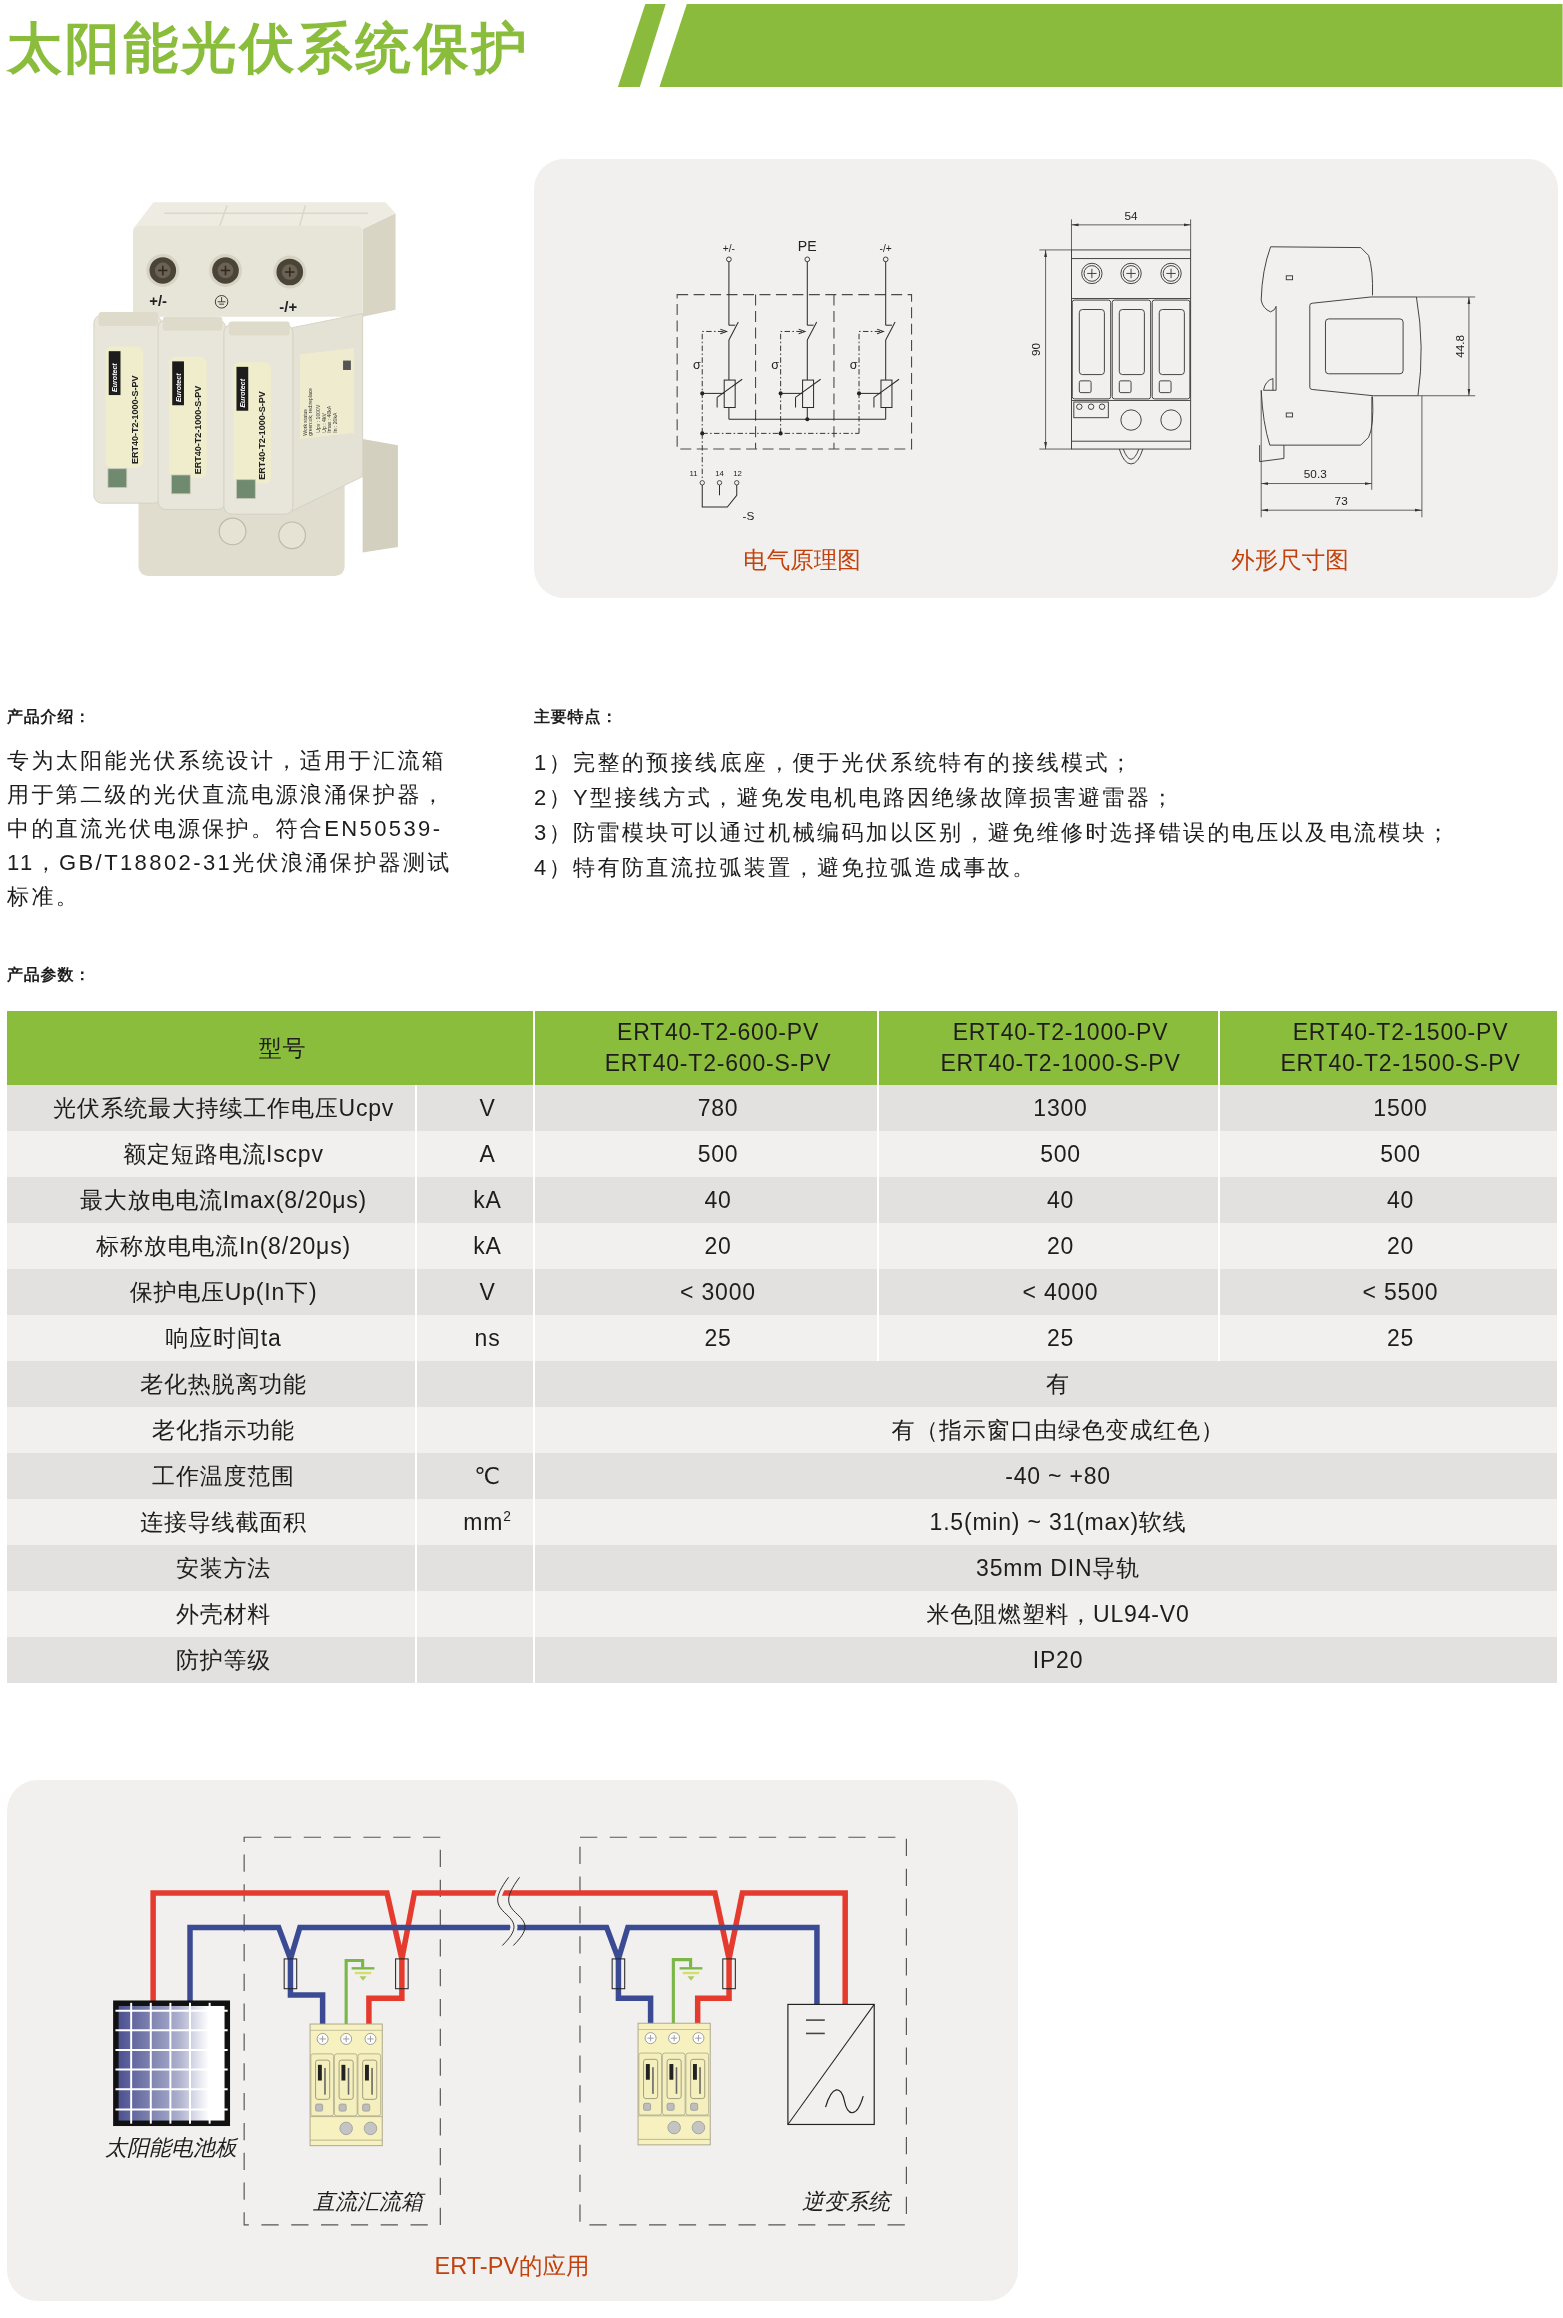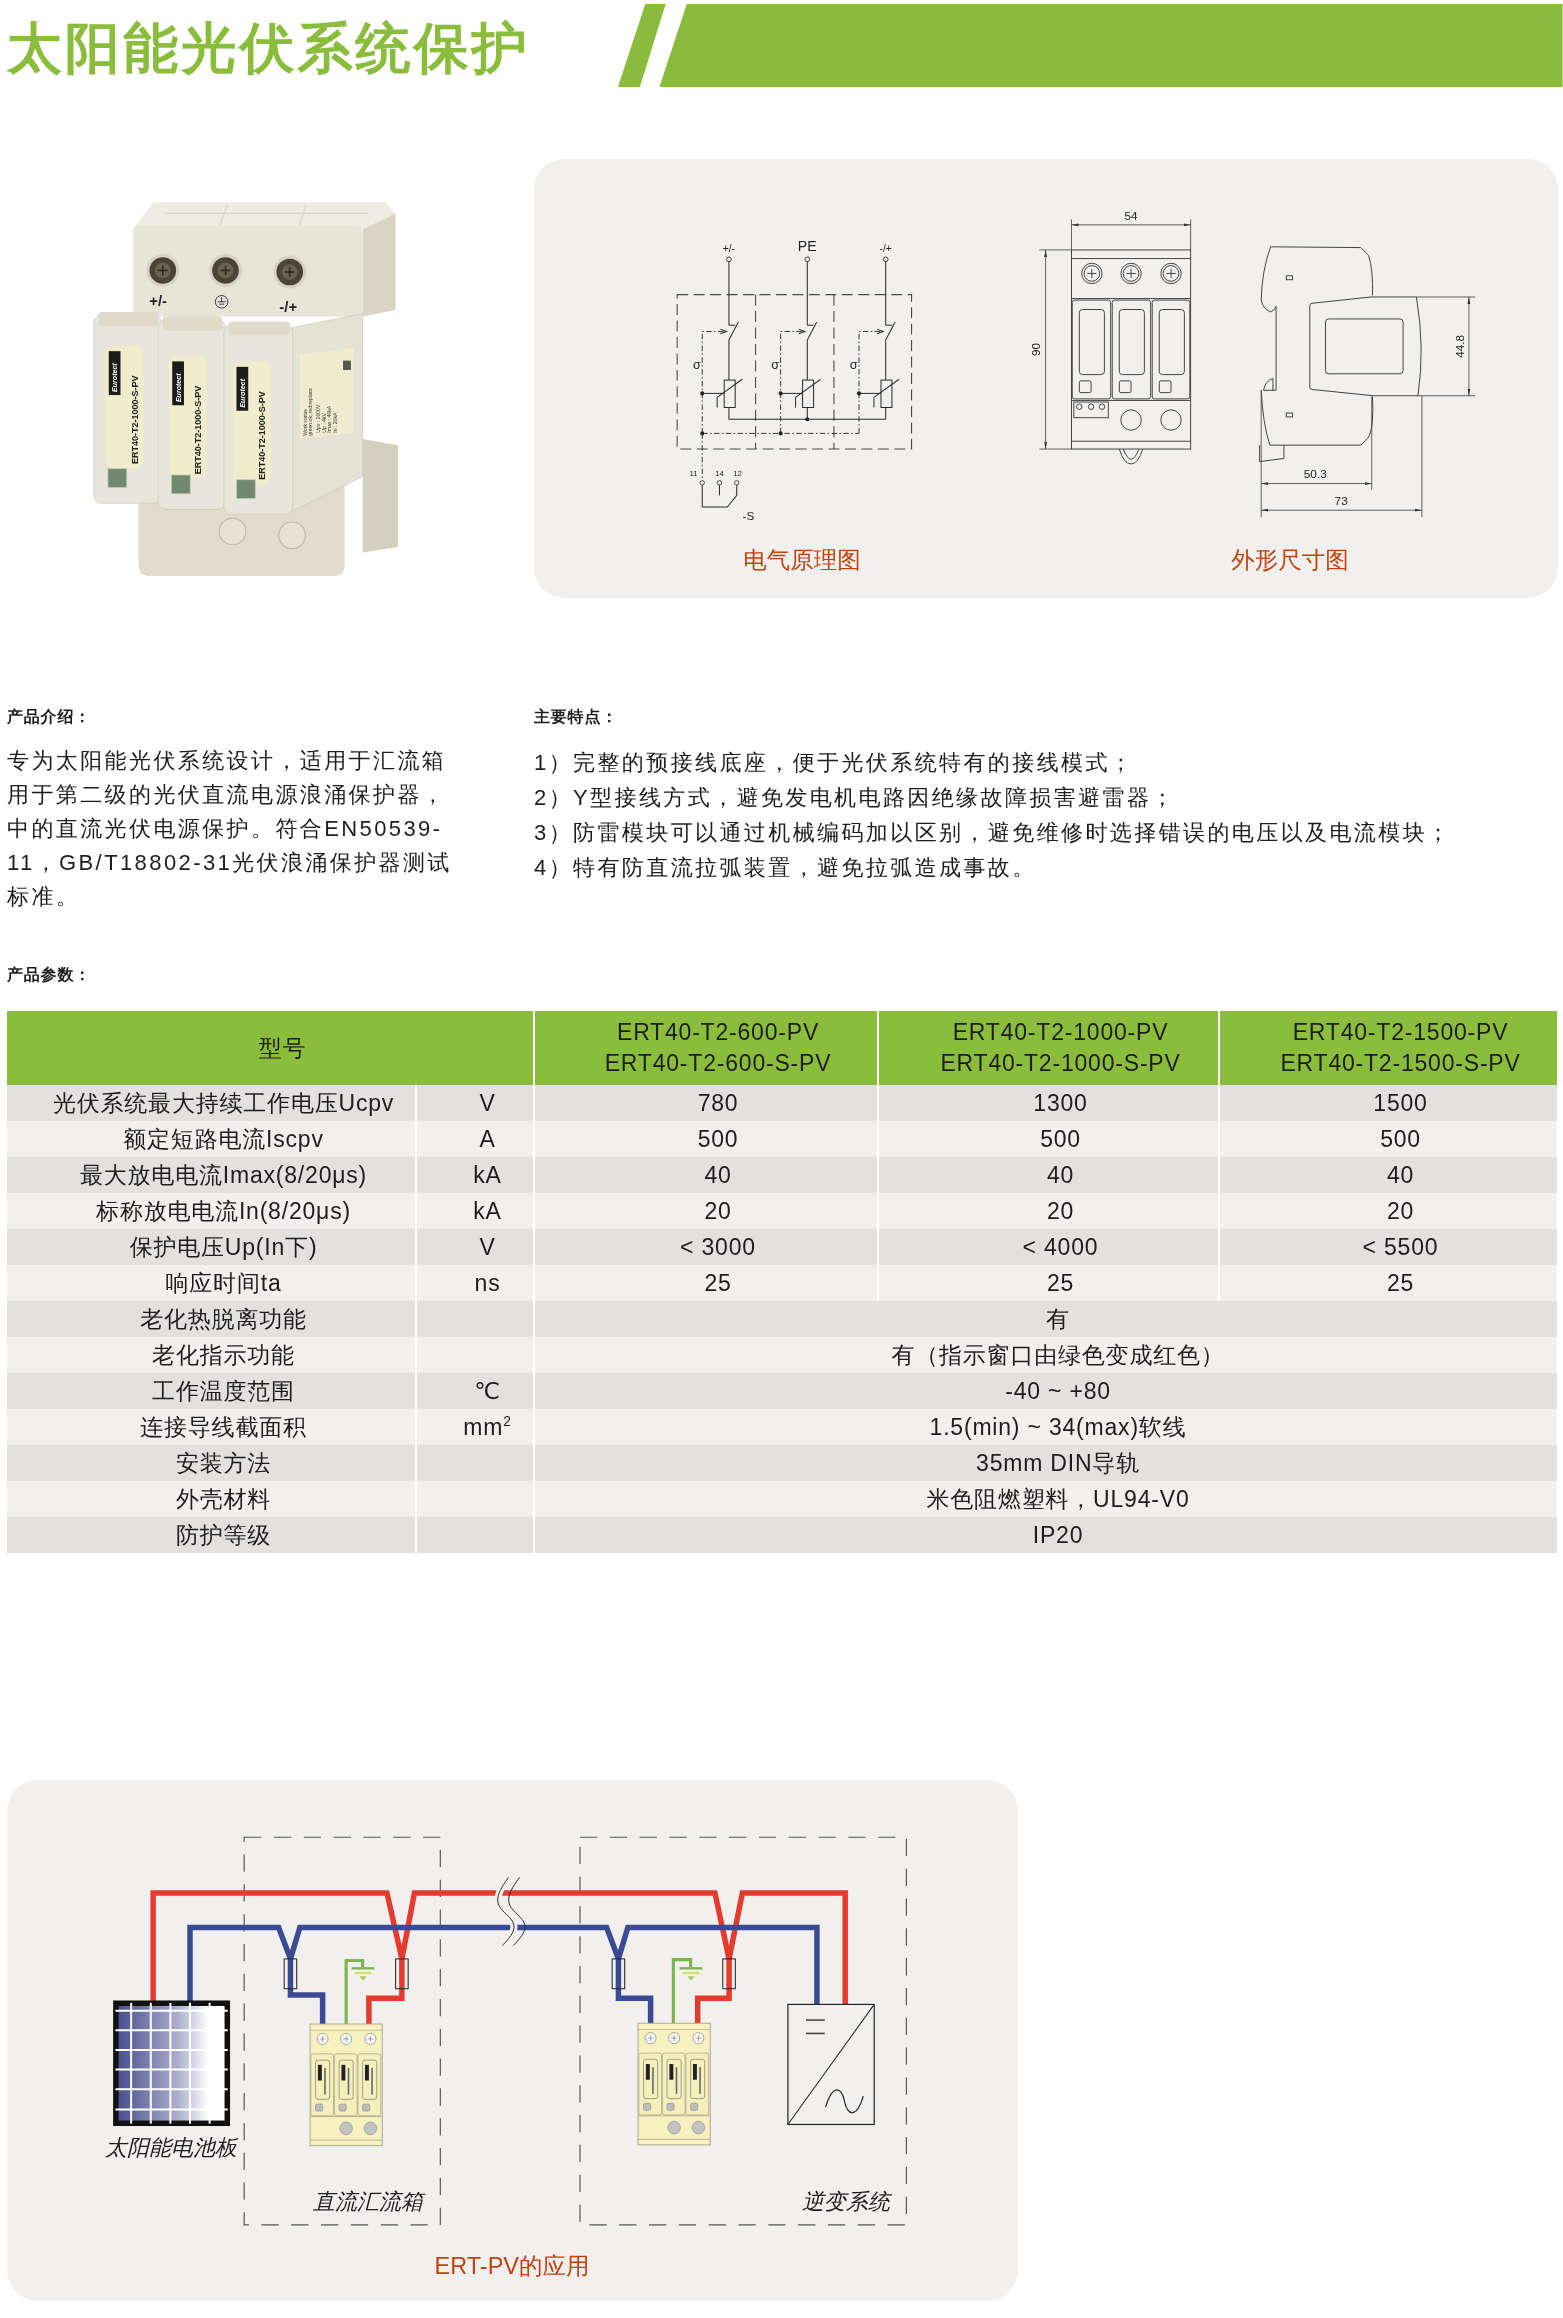--- a/index.html
+++ b/index.html
@@ -18,21 +18,21 @@
   .caption { font-size:23.5px; line-height:28px; white-space:nowrap; transform:translateX(-50%); color:#c2410c; }
   .section-heading { font-size:16px; line-height:31px; font-weight:bold; white-space:nowrap; letter-spacing:0.8px; }
   .text-line { font-size:22px; line-height:34px; letter-spacing:2.4px; white-space:nowrap; }
   .feature-line { font-size:22px; line-height:35px; letter-spacing:2.4px; white-space:nowrap; }
 
   table.params {
     position:absolute; left:7px; top:1011px; width:1550px;
     border-collapse:collapse; table-layout:fixed;
     font-size:23px; letter-spacing:0.8px; color:#1E1C1C;text-align:center;
   }
-  table.params td { padding:0; height:36px; vertical-align:middle; white-space:nowrap; overflow:hidden; }
+  table.params td { padding:0; height:46px; vertical-align:middle; white-space:nowrap; overflow:hidden; }
   table.params td + td { border-left:2.4px solid #ffffff; }
   table.params tr.head td { background:#8BBD3C; height:74px; }
   table.params tr.dark td { background:#E2E1E0; }
   table.params tr.light td { background:#F1F0EE; }
   td.c-label { padding-left:25px !important; }
   td.c-unit { padding-left:25px !important; }
   td.c-val { padding-left:24px !important; }
   .model-line { display:block; line-height:31px; }
   sup { font-size:0.6em; }
 
@@ -402,21 +402,21 @@
     <td class="c-val" colspan="3">有（指示窗口由绿色变成红色）</td>
   </tr>
   <tr class="dark">
     <td class="c-label">工作温度范围</td>
     <td class="c-unit">℃</td>
     <td class="c-val" colspan="3">-40 ~ +80</td>
   </tr>
   <tr class="light">
     <td class="c-label">连接导线截面积</td>
     <td class="c-unit"><span>mm</span><sup>2</sup></td>
-    <td class="c-val" colspan="3">1.5(min) ~ 34(max)软线</td>
+    <td class="c-val" colspan="3">1.5(min) ~ 31(max)软线</td>
   </tr>
   <tr class="dark">
     <td class="c-label">安装方法</td>
     <td class="c-unit"></td>
     <td class="c-val" colspan="3">35mm DIN导轨</td>
   </tr>
   <tr class="light">
     <td class="c-label">外壳材料</td>
     <td class="c-unit"></td>
     <td class="c-val" colspan="3">米色阻燃塑料，UL94-V0</td>

